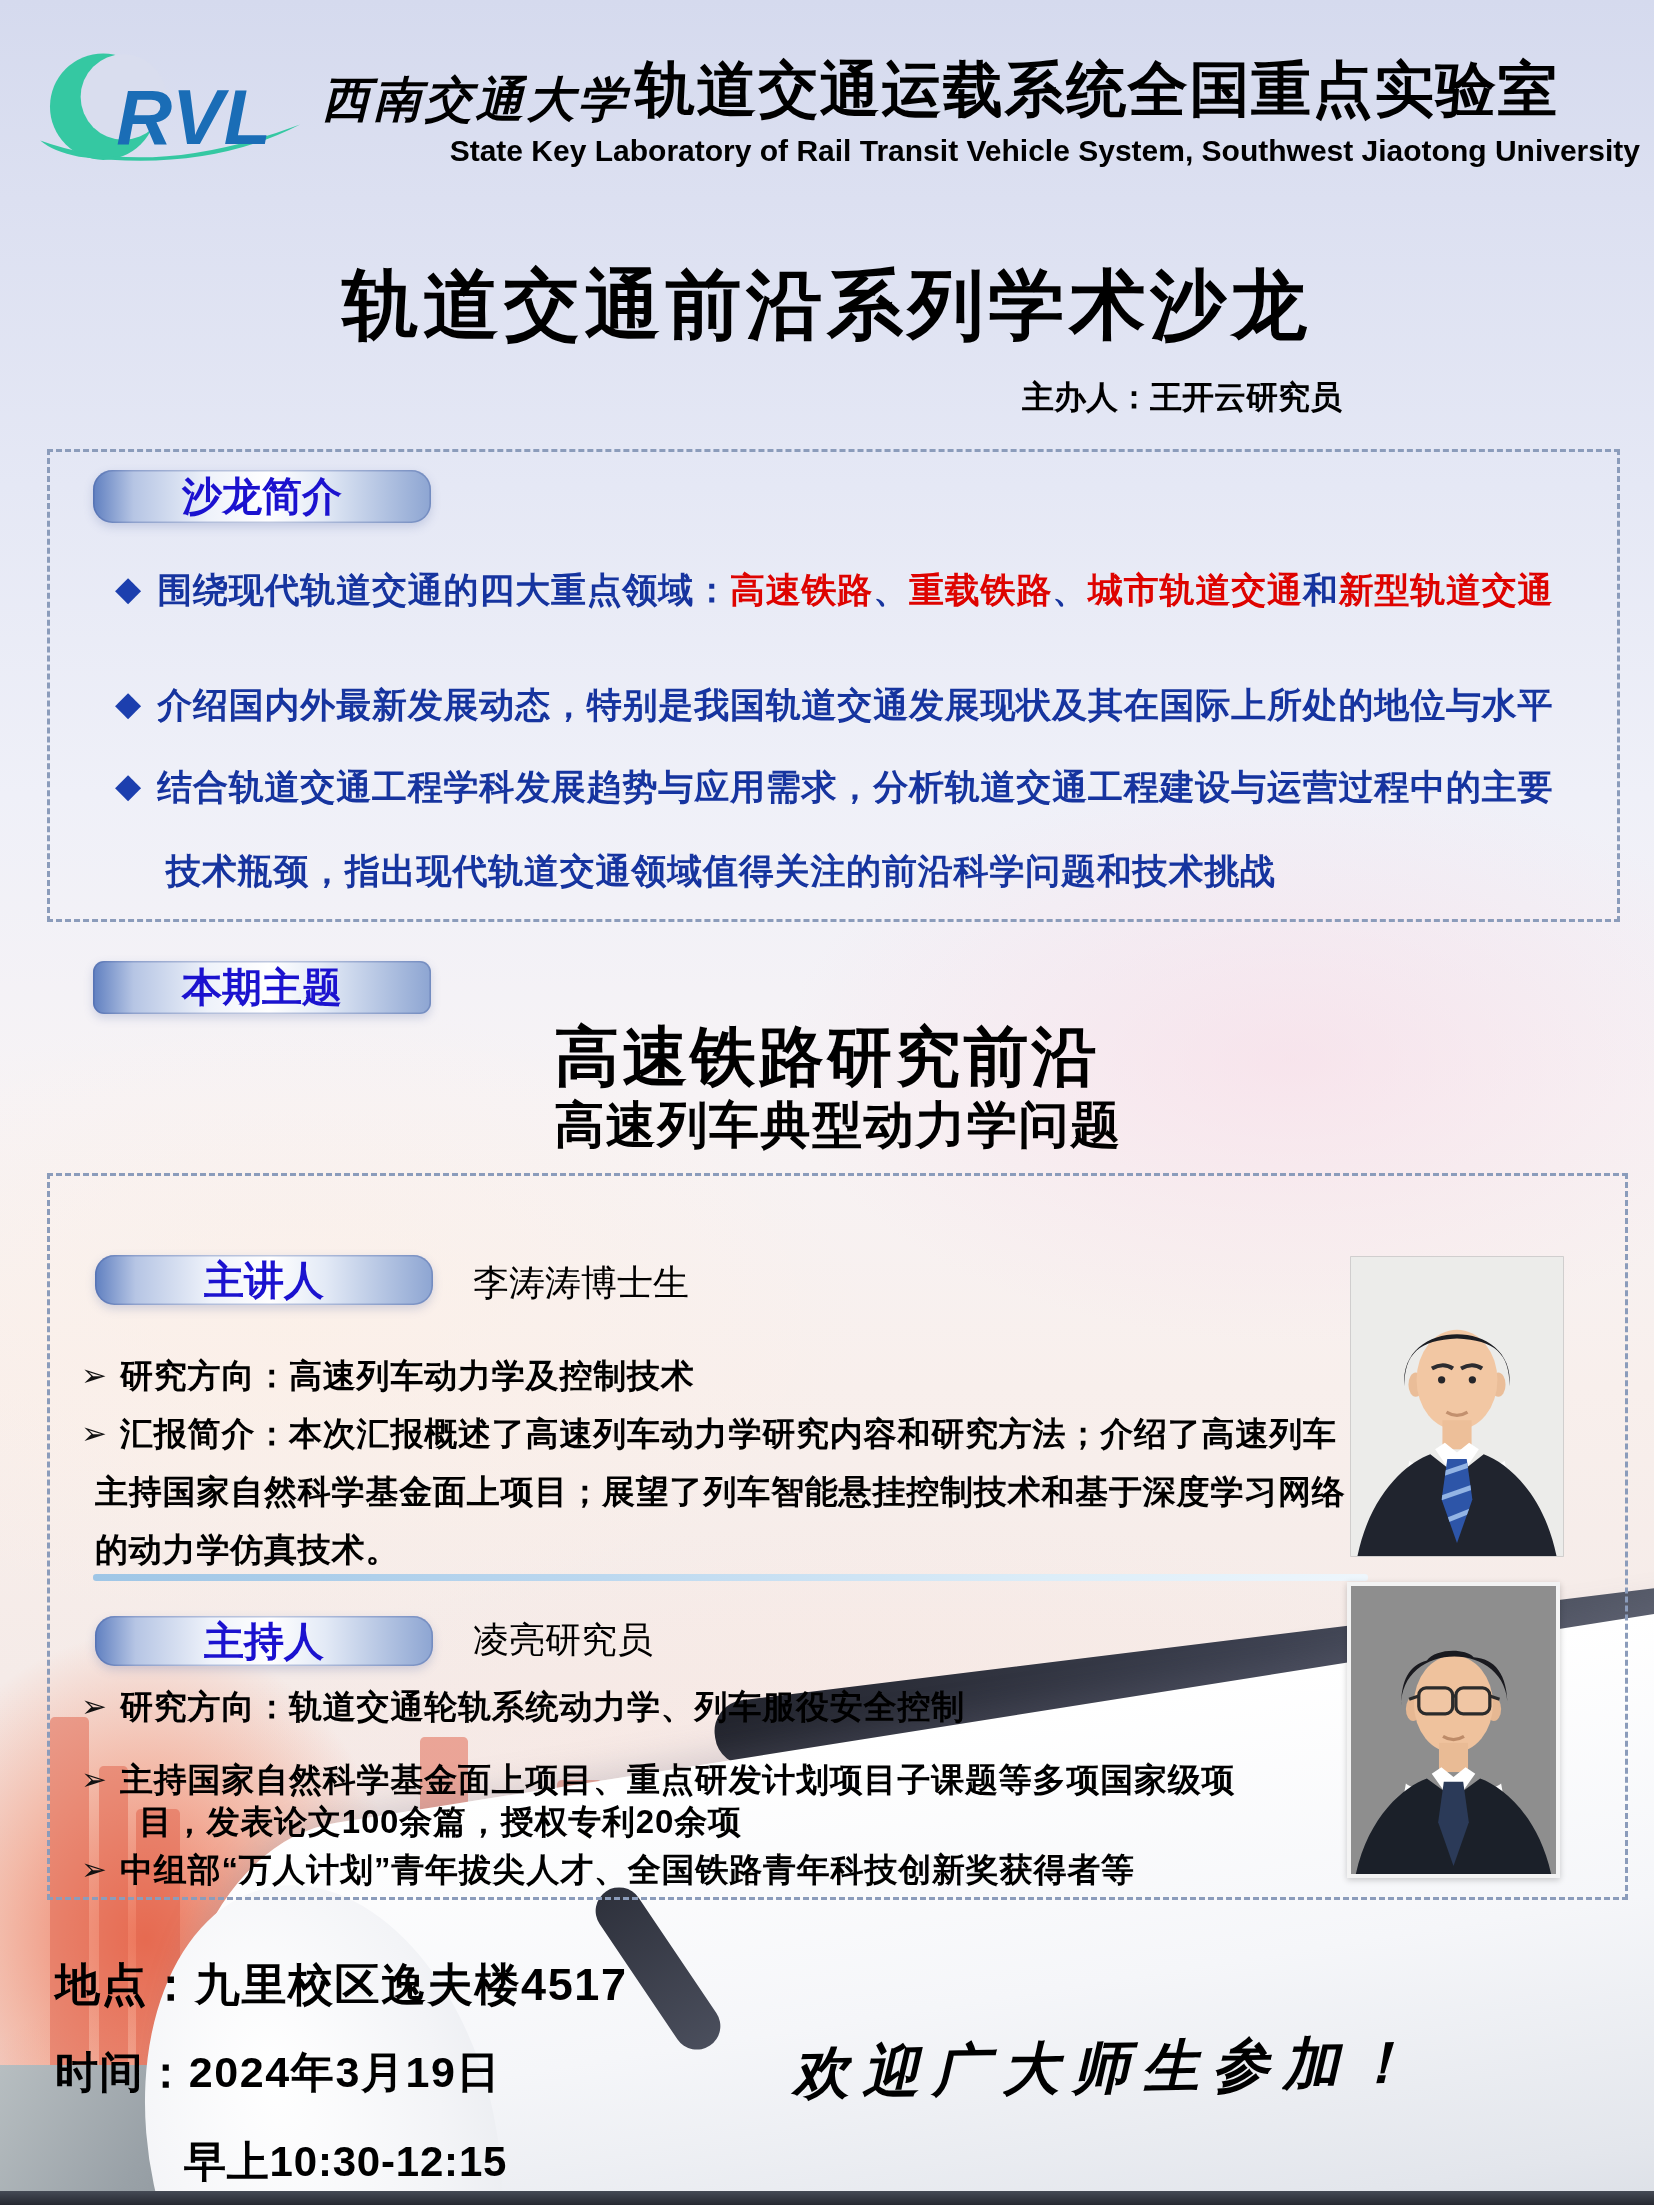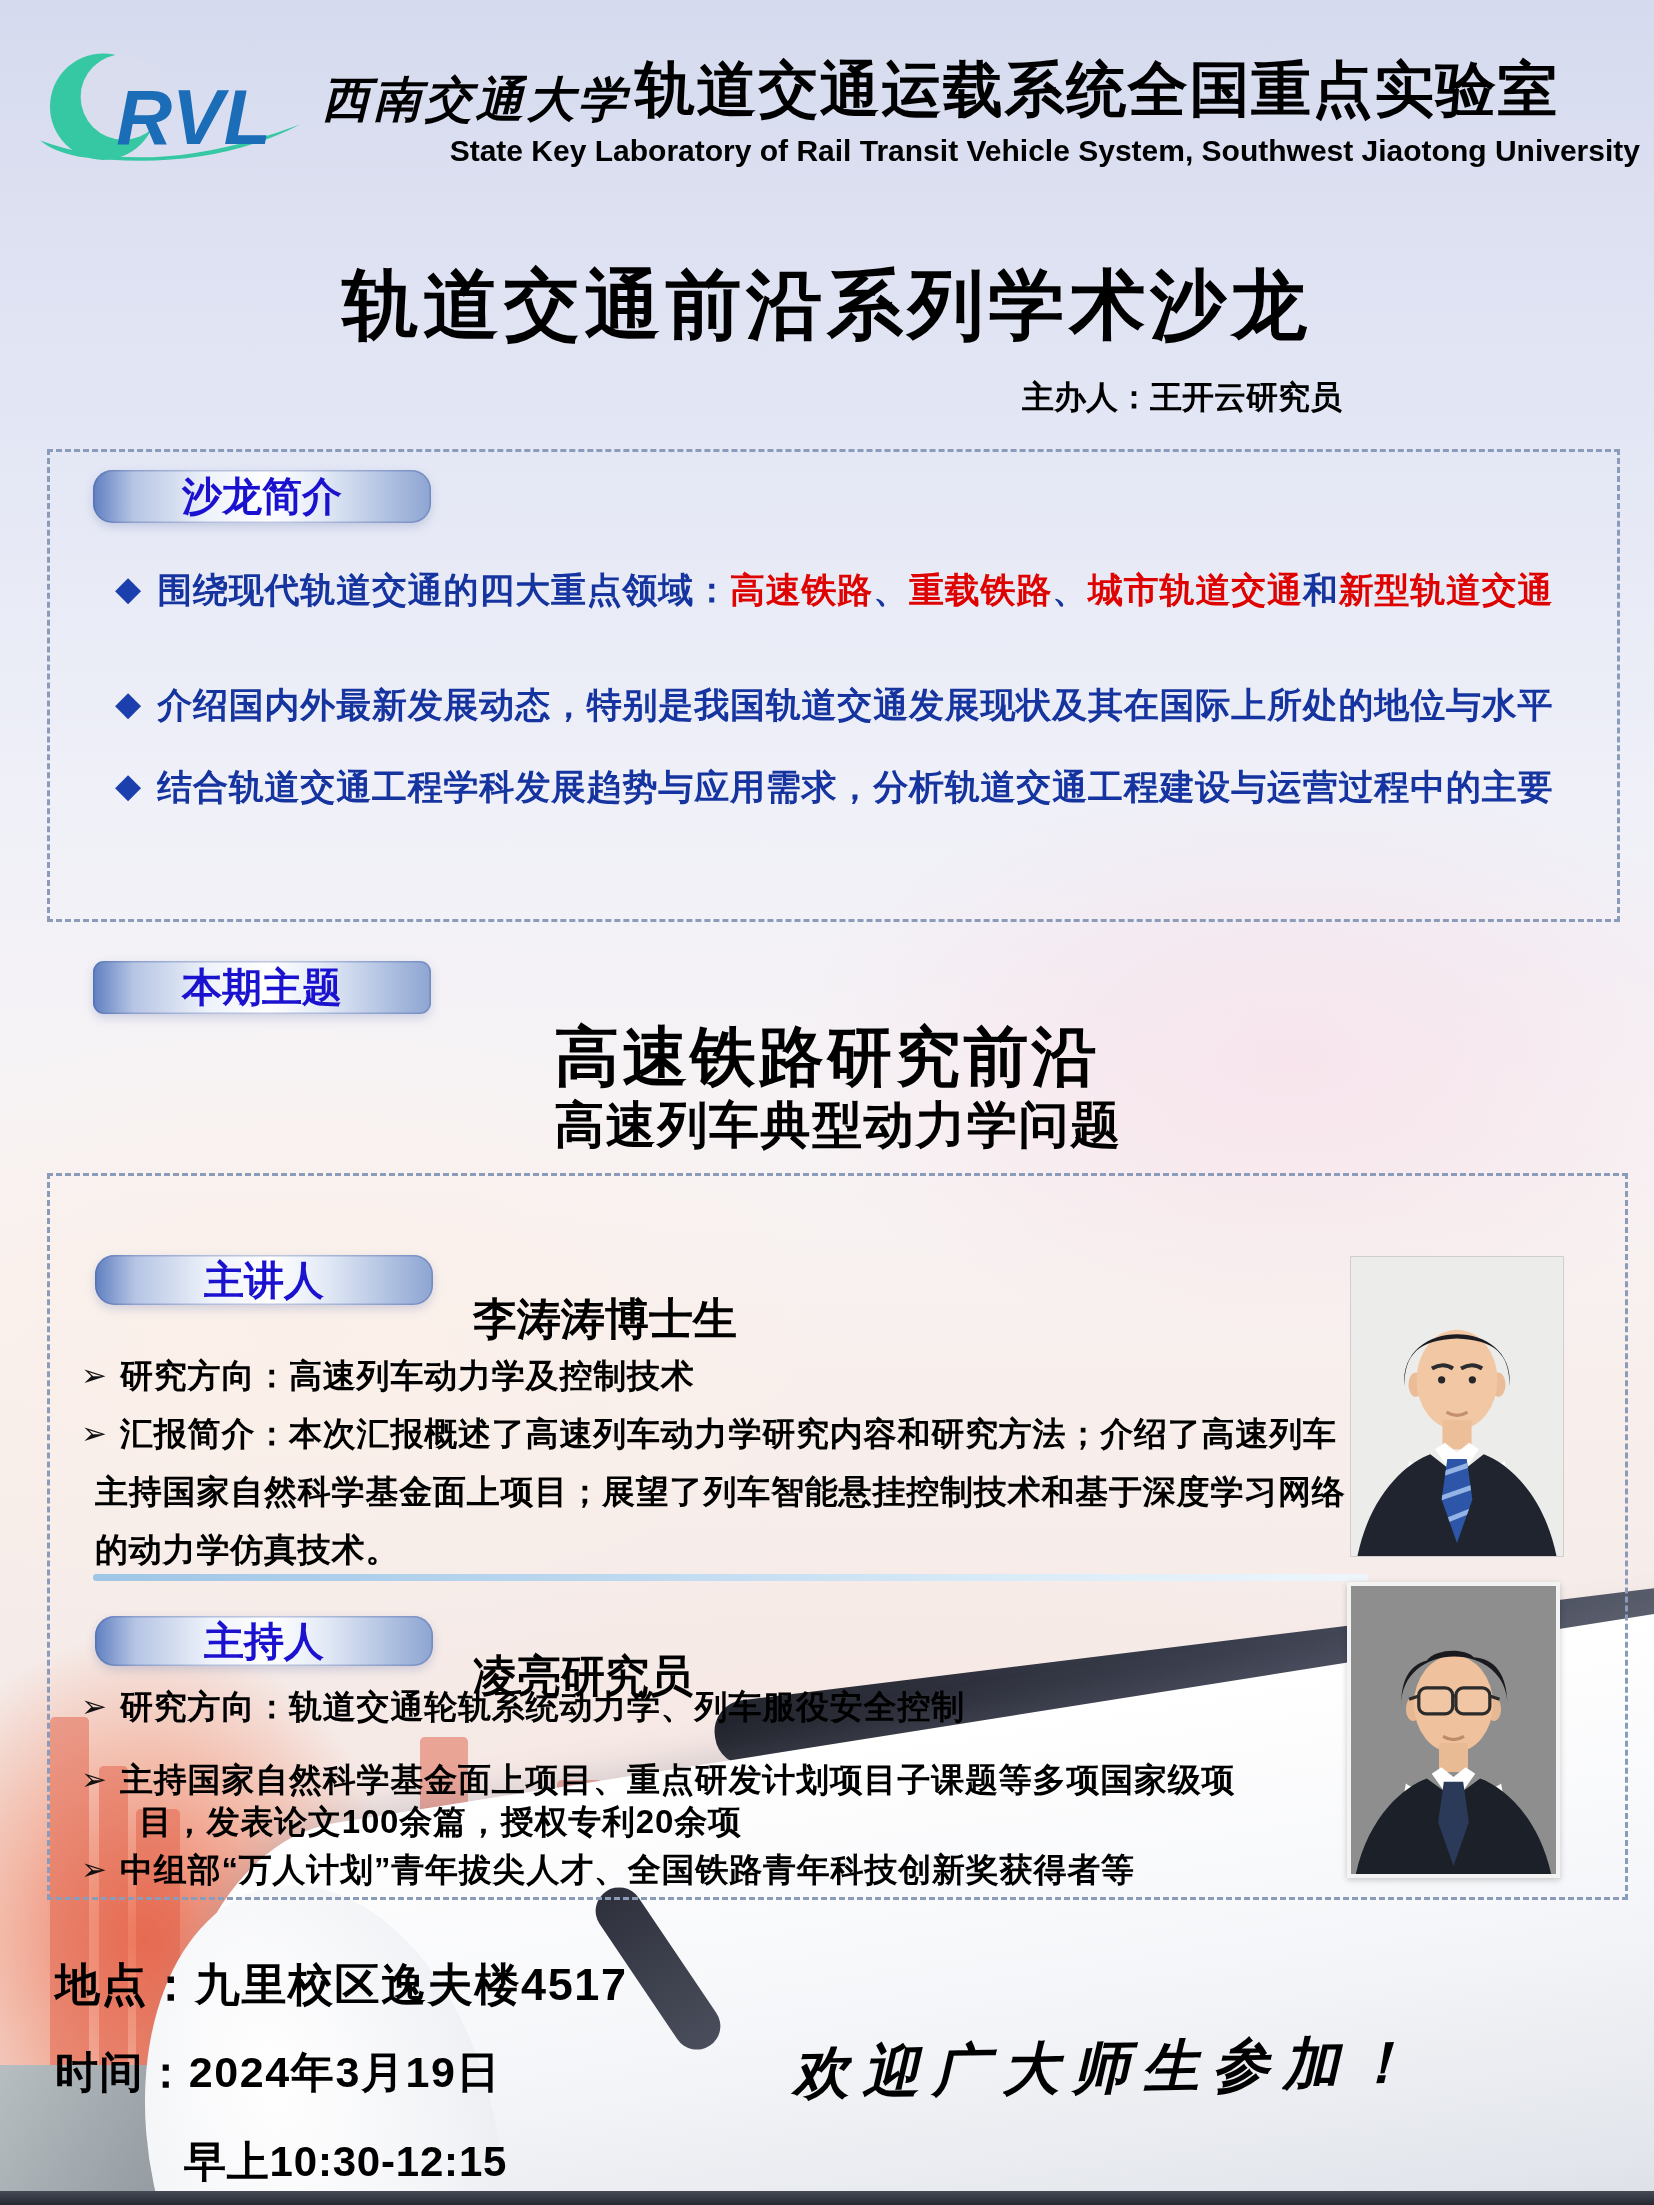--- a/index.html
+++ b/index.html
@@ -34,21 +34,21 @@
   
   .bullet{display:flex;align-items:flex-start;gap:16px;z-index:6;}
   .diamond{color:#1c3fae;font-size:34px;line-height:42px;}
   .b-text{font-size:35px;font-weight:900;color:#16349f;letter-spacing:0.8px;line-height:45px;white-space:nowrap;}
   .red{color:#de0300;}
   .blue{color:#16349f;}
   
   .topic-title{left:0;top:1013px;width:1654px;text-align:center;font-size:65px;font-weight:900;letter-spacing:3.2px;z-index:6;}
   .topic-subtitle{left:0;top:1092px;width:1654px;text-align:center;font-size:50px;font-weight:900;letter-spacing:1.6px;z-index:6;padding-left:11px;}
   
-  .person-name{font-size:44px;font-weight:700;line-height:52px;z-index:6;margin-top:36px;}
+  .person-name{font-size:36px;font-weight:400;line-height:52px;z-index:6;}
   .pline{display:flex;align-items:flex-start;gap:13px;z-index:6;}
   .arrow{font-size:31px;line-height:44px;color:#111;}
   .p-text{font-size:33px;font-weight:900;color:#000;letter-spacing:0.8px;line-height:44px;white-space:nowrap;}
   .cont{font-size:33px;font-weight:900;color:#000;letter-spacing:0.8px;line-height:44px;white-space:nowrap;z-index:6;}
   .divider{left:93px;top:1574px;width:1275px;height:6.5px;z-index:6;border-radius:3.2px;
     background:linear-gradient(90deg,#9fc6e6 0%,#bcd8ef 40%,#dcedf8 75%,#eef6fc 100%);}
   
   .photo{z-index:7;box-shadow:0 0 0 0.8px #c6c6c6;}
   .photo svg{display:block;}
   .photo2{border:4.8px solid #f3f3f3;box-shadow:0 1.6px 6.5px rgba(0,0,0,.2);}
@@ -126,20 +126,21 @@
     <span class="b-text"><span class="blue">围绕现代轨道交通的四大重点领域：</span><span class="red">高速铁路</span><span class="blue">、</span><span class="red">重载铁路</span><span class="blue">、</span><span class="red">城市轨道交通</span><span class="blue">和</span><span class="red">新型轨道交通</span></span>
   </div>
   <div class="abs bullet" style="left:115px;top:682px;">
     <span class="diamond">◆</span>
     <span class="b-text">介绍国内外最新发展动态，特别是我国轨道交通发展现状及其在国际上所处的地位与水平</span>
   </div>
   <div class="abs bullet" style="left:115px;top:764px;">
     <span class="diamond">◆</span>
     <span class="b-text">结合轨道交通工程学科发展趋势与应用需求，分析轨道交通工程建设与运营过程中的主要</span>
   </div>
+  <div class="abs b-text" style="left:166px;top:848px;">技术瓶颈，指出现代轨道交通领域值得关注的前沿科学问题和技术挑战</div>
 
   <div class="abs badge" style="left:93px;top:961px;border-radius:11px;">
     <span>本期主题</span>
   </div>
   <div class="abs topic-title">高速铁路研究前沿</div>
   <div class="abs topic-subtitle">高速列车典型动力学问题</div>
 
   <div class="abs dashed-box main-box"></div>
 
   <div class="abs badge" style="left:95px;top:1255px;height:50px;">

